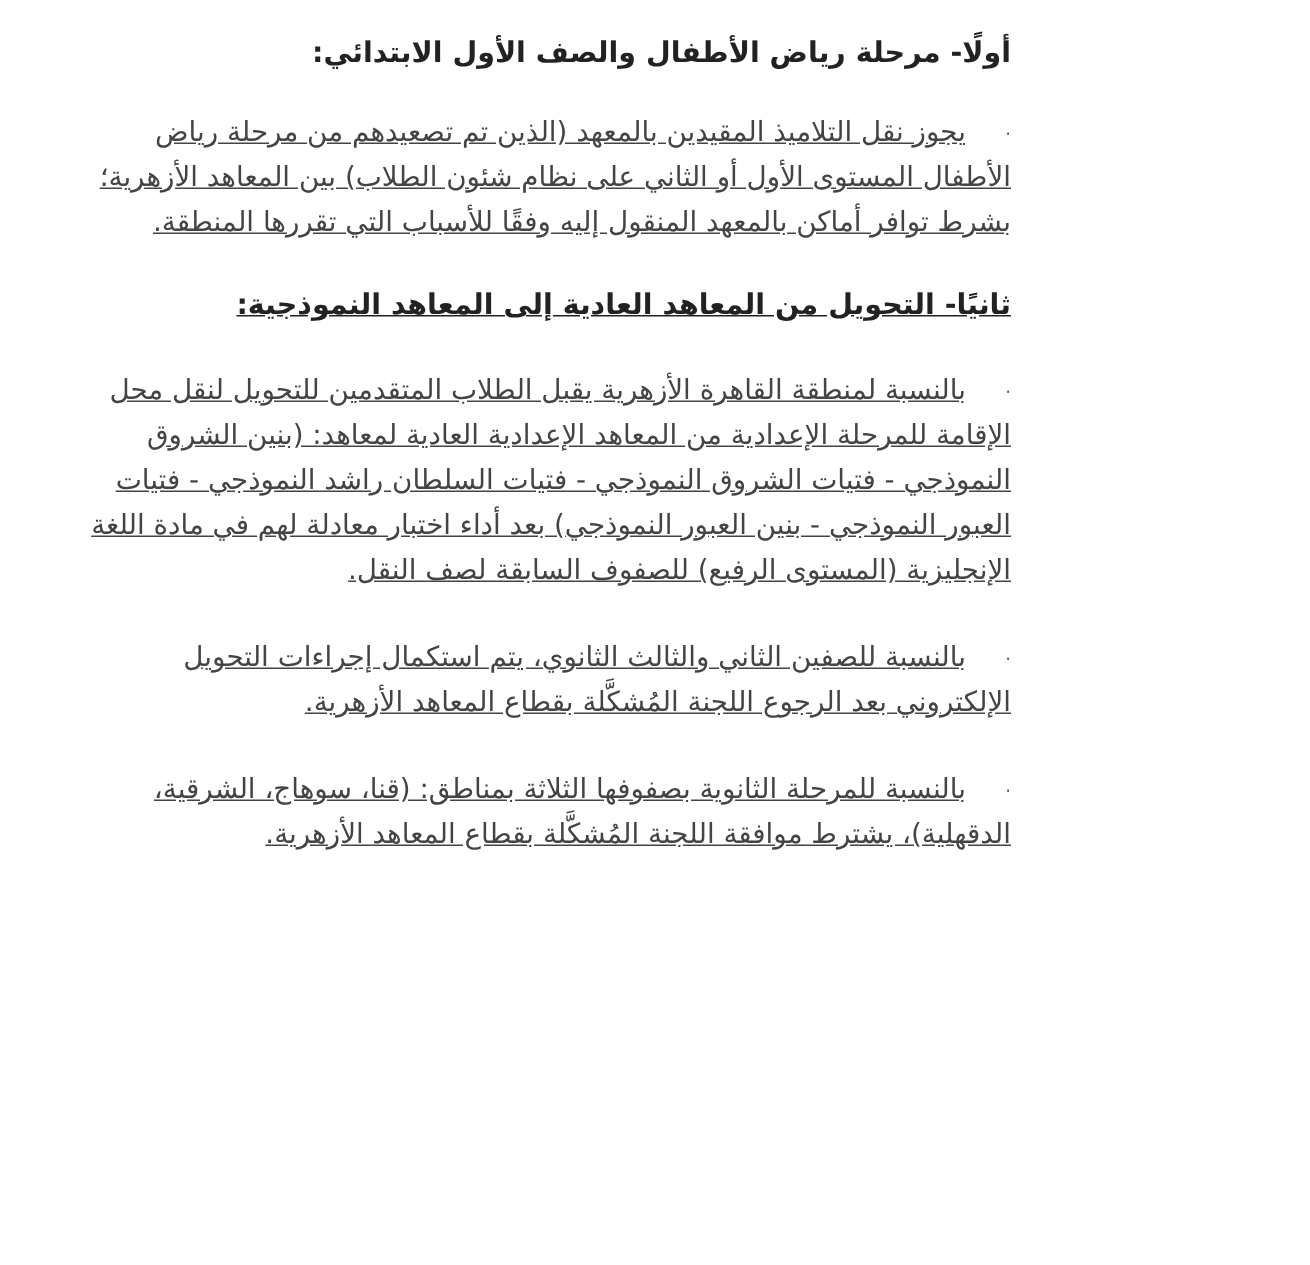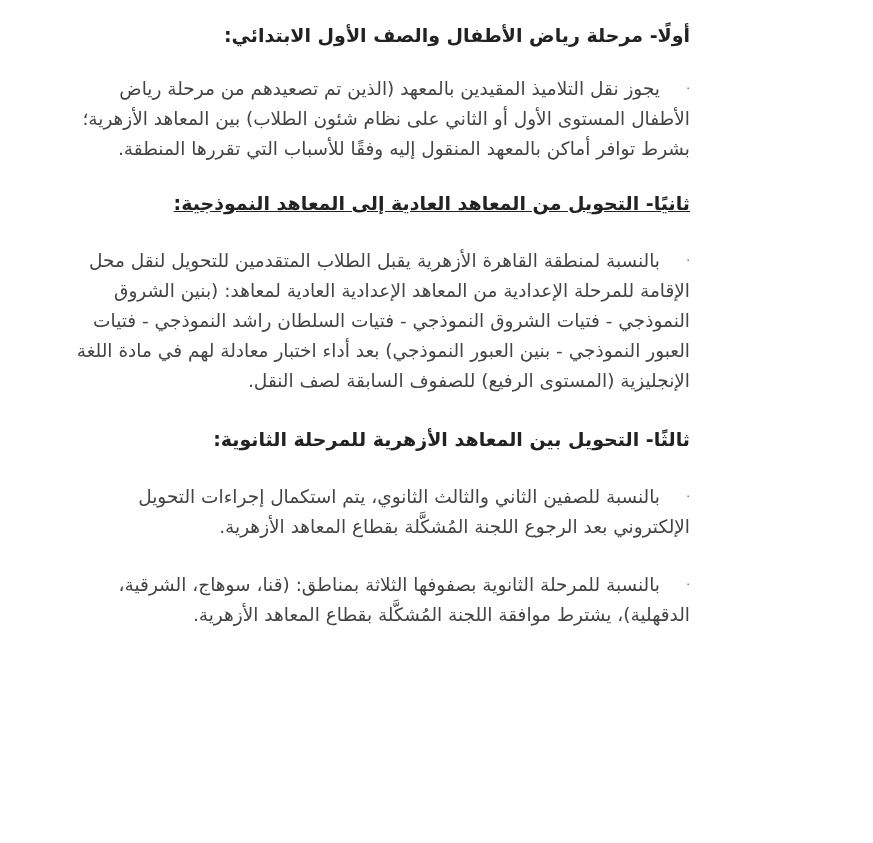--- a/index.html
+++ b/index.html
@@ -12,34 +12,34 @@
       height: 843px;
       overflow: hidden;
       font-family: "DejaVu Sans", "Liberation Sans", sans-serif;
     }
     .doc {
       direction: rtl;
       text-align: right;
       padding: 18px 42px 0 42px;
       box-sizing: border-box;
       width: 716px;
-      margin-left: 16px;
     }
     .heading {
       font-weight: bold;
       font-size: 19px;
       color: #222222;
       margin: 0;
       line-height: 30px;
     }
     .para {
       font-size: 18.5px;
       color: #444444;
       line-height: 30px;
       margin: 0;
+      text-decoration: underline;
     }
     .bullet {
       display: inline-block;
       color: #555555;
       font-size: 12px;
       width: 30px;
       text-align: right;
       vertical-align: top;
     }
     .sec1-head { margin-top: 2px; }
@@ -63,21 +63,20 @@
     <span class="bullet">·</span><span>يجوز نقل التلاميذ المقيدين بالمعهد (الذين تم تصعيدهم من مرحلة رياض الأطفال المستوى الأول أو الثاني على نظام شئون الطلاب) بين المعاهد الأزهرية؛ بشرط توافر أماكن بالمعهد المنقول إليه وفقًا للأسباب التي تقررها المنطقة.</span>
   </p>
 
   <h2 class="heading sec2-head">ثانيًا- التحويل من المعاهد العادية إلى المعاهد النموذجية:</h2>
 
 
   <p class="para sec2-p2">
     <span class="bullet">·</span><span>بالنسبة لمنطقة القاهرة الأزهرية يقبل الطلاب المتقدمين للتحويل لنقل محل الإقامة للمرحلة الإعدادية من المعاهد الإعدادية العادية لمعاهد: (بنين الشروق النموذجي - فتيات الشروق النموذجي - فتيات السلطان راشد النموذجي - فتيات العبور النموذجي - بنين العبور النموذجي) بعد أداء اختبار معادلة لهم في مادة اللغة الإنجليزية (المستوى الرفيع) للصفوف السابقة لصف النقل.</span>
   </p>
 
-  <h2 class="heading sec3-head">ثالثًا- التحويل بين المعاهد الأزهرية للمرحلة الثانوية:</h2>
 
 
   <p class="para sec3-p2">
     <span class="bullet">·</span><span>بالنسبة للصفين الثاني والثالث الثانوي، يتم استكمال إجراءات التحويل الإلكتروني بعد الرجوع اللجنة المُشكَّلة بقطاع المعاهد الأزهرية.</span>
   </p>
 
   <p class="para sec3-p3">
     <span class="bullet">·</span><span>بالنسبة للمرحلة الثانوية بصفوفها الثلاثة بمناطق: (قنا، سوهاج، الشرقية، الدقهلية)، يشترط موافقة اللجنة المُشكَّلة بقطاع المعاهد الأزهرية.</span>
   </p>
 

